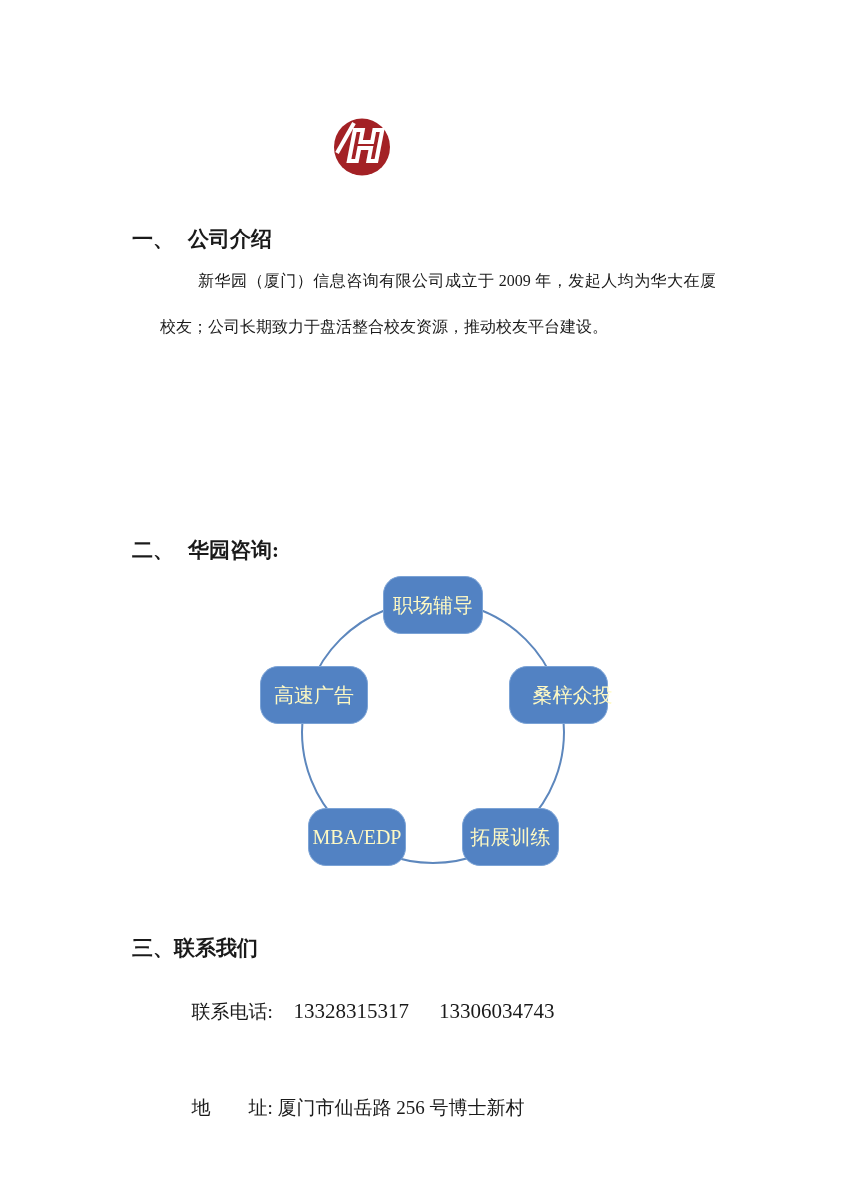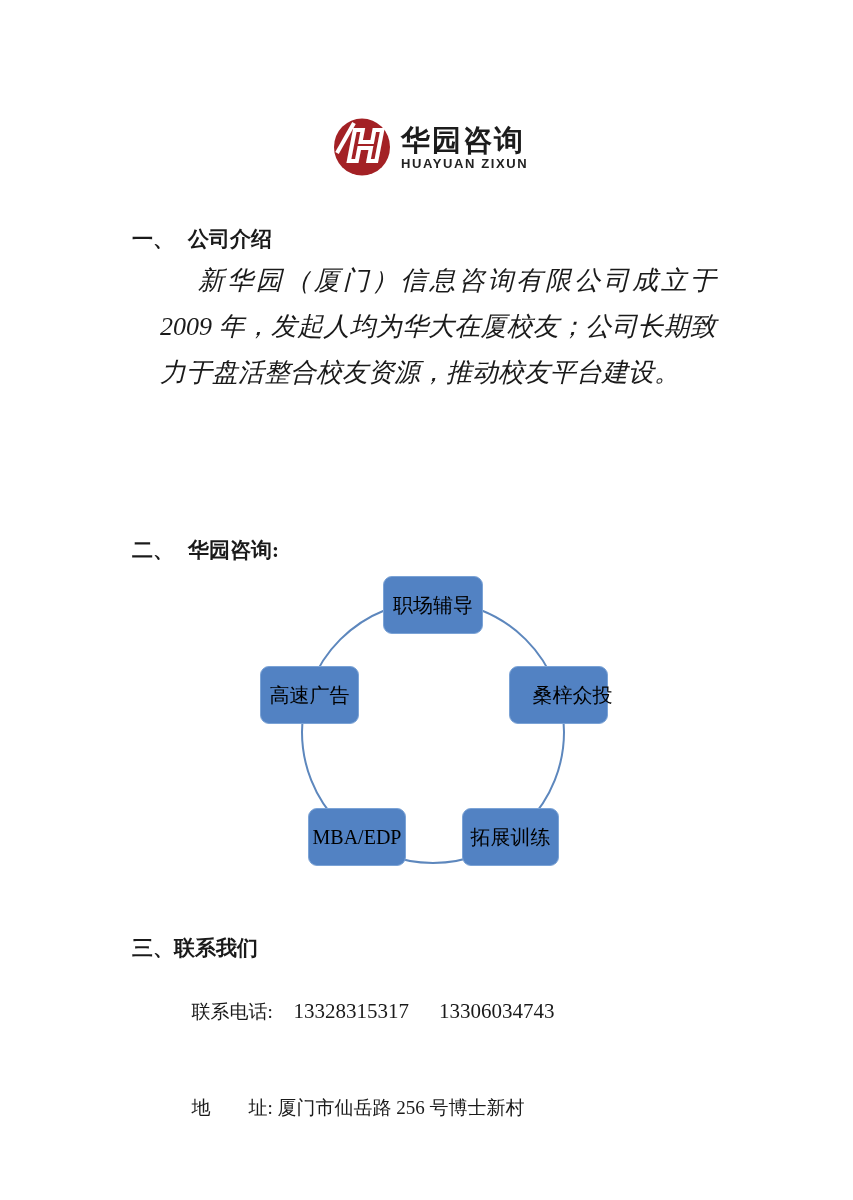--- a/index.html
+++ b/index.html
@@ -55,46 +55,45 @@
   .heading.tabbed .num { width: 56px; }
   .h1 { top: 227px; }
   .h2 { top: 538px; }
   .h3 { top: 936px; }
 
   
   .bodytext {
     position: absolute;
     left: 160px; top: 258px;
     width: 556px;
-    font-size: 26px;
+    font-size: 16px;
     line-height: 46px;
     text-align: justify;
-    font-style: italic;
   }
   .bodytext p { margin: 0; text-indent: 38px; }
   .bodytext p + p { margin-top: 12px; }
 
   
   .diagram { position: absolute; left: 0; top: 0; width: 853px; height: 1200px; pointer-events: none; }
   .cycle-svg { position: absolute; left: 290px; top: 589px; }
   .dbox {
     position: absolute;
     display: flex;
     align-items: center;
     justify-content: center;
     background: #5282c3;
     border: 1px solid #7ba3d6;
-    border-radius: 9px;
-    color: #000000;
+    border-radius: 18px;
+    color: #fef9c3;
     font-size: 20px;
     white-space: nowrap;
     box-sizing: border-box;
   }
   .dbox-top          { left: 383px; top: 576px; width: 100px; height: 58px; }
-  .dbox-left         { left: 260px; top: 666px; width:  99px; height: 58px; }
+  .dbox-left         { left: 260px; top: 666px; width:  108px; height: 58px; }
   .dbox-right        { left: 509px; top: 666px; width:  99px; height: 58px; padding-left: 28px; }
   .dbox-bottom-left  { left: 308px; top: 808px; width:  98px; height: 58px; }
   .dbox-bottom-right { left: 462px; top: 808px; width:  97px; height: 58px; }
 
   
   .contact {
     position: absolute;
     left: 163px; top: 974px;
     font-size: 19px;
   }
@@ -108,24 +107,20 @@
 <body>
 
 <div class="page">
 
   <div class="logo">
     <svg width="58" height="58" viewBox="0 0 58 58">
       <ellipse cx="29" cy="29" rx="28" ry="28.5" fill="#a32125"></ellipse>
       <line x1="21" y1="5" x2="4" y2="35" stroke="#ffffff" stroke-width="4"></line>
       <text x="15" y="43" font-family="'DejaVu Sans', sans-serif" font-style="italic" font-weight="bold" font-size="42" fill="none" stroke="#ffffff" stroke-width="4">H</text>
     </svg>
-    <div class="logo-text">
-      <div class="logo-title">华园咨询</div>
-      <div class="logo-sub">HUAYUAN ZIXUN</div>
-    </div>
   </div>
 
   <div class="heading h1 tabbed">
     <span class="num">一、</span>
     <span class="ttl">公司介绍</span>
   </div>
 
   <div class="bodytext">
     <p>新华园（厦门）信息咨询有限公司成立于 2009 年，发起人均为华大在厦校友；公司长期致力于盘活整合校友资源，推动校友平台建设。</p>
   </div>

